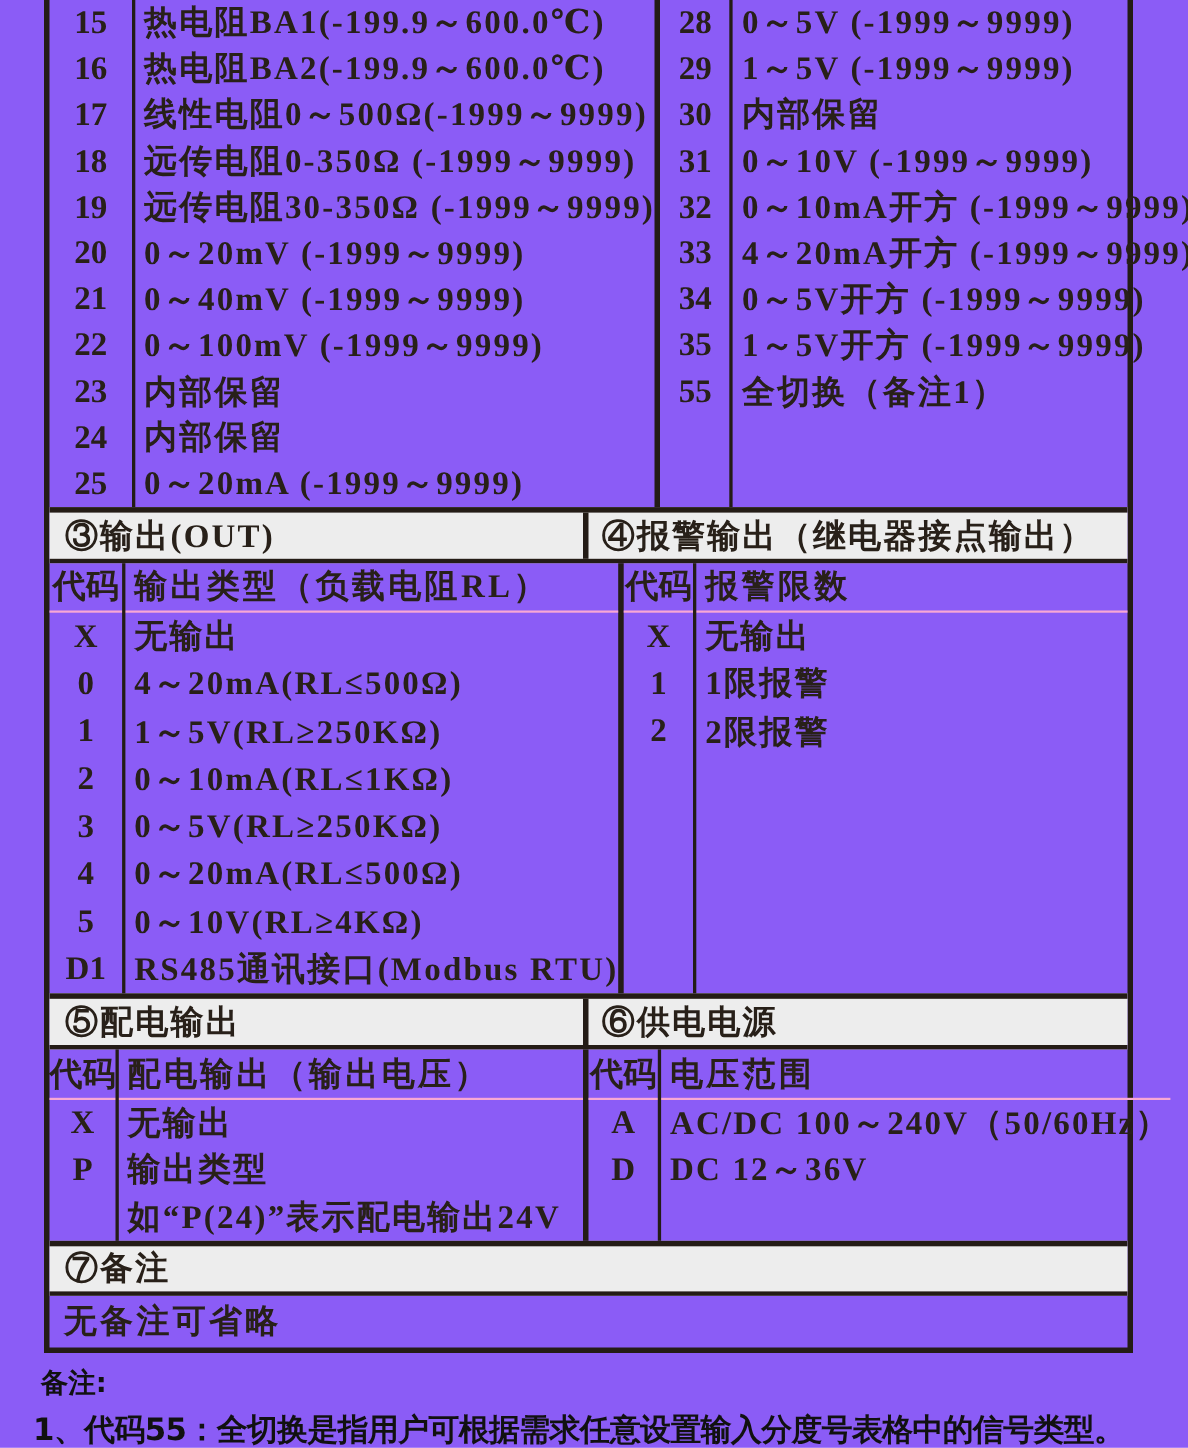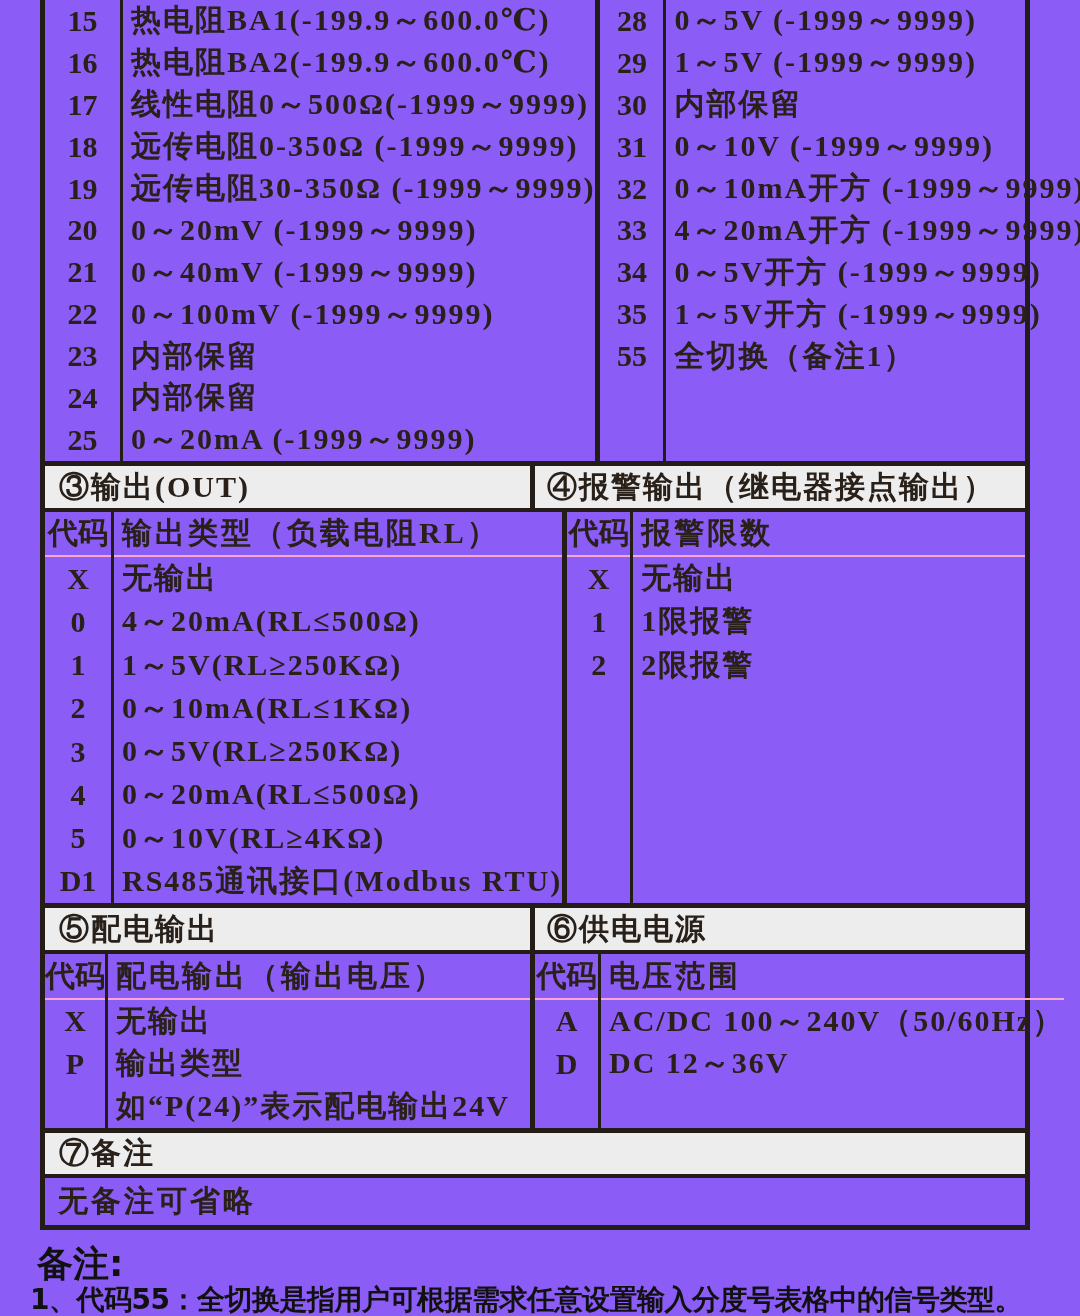--- a/index.html
+++ b/index.html
@@ -65,21 +65,21 @@
   .zone2 .hl .c-code{width:60px;}
   .zone2 .hl .codeline{left:60px;}
   .zone2 .hr .c-code{width:63px;}
   .zone2 .hr .codeline{left:63px;}
 
   .lastrow{height:47px;display:flex;align-items:center;padding-left:13px;letter-spacing:3px;}
 
   
   .note-label{
     position:absolute;left:37px;top:1240px;
-    font-family:"DejaVu Sans","Liberation Sans",sans-serif;font-weight:700;font-size:36px;color:#111;
+    font-family:"DejaVu Sans","Liberation Sans",sans-serif;font-weight:700;font-size:25px;color:#111;
   }
   .note-item{
     position:absolute;left:30px;top:1281px;white-space:nowrap;
     font-family:"DejaVu Sans","Liberation Sans",sans-serif;font-weight:700;font-size:28px;color:#111;letter-spacing:-0.5px;
   }
 </style>
 </head>
 <body>
 
 <div class="sheet">

